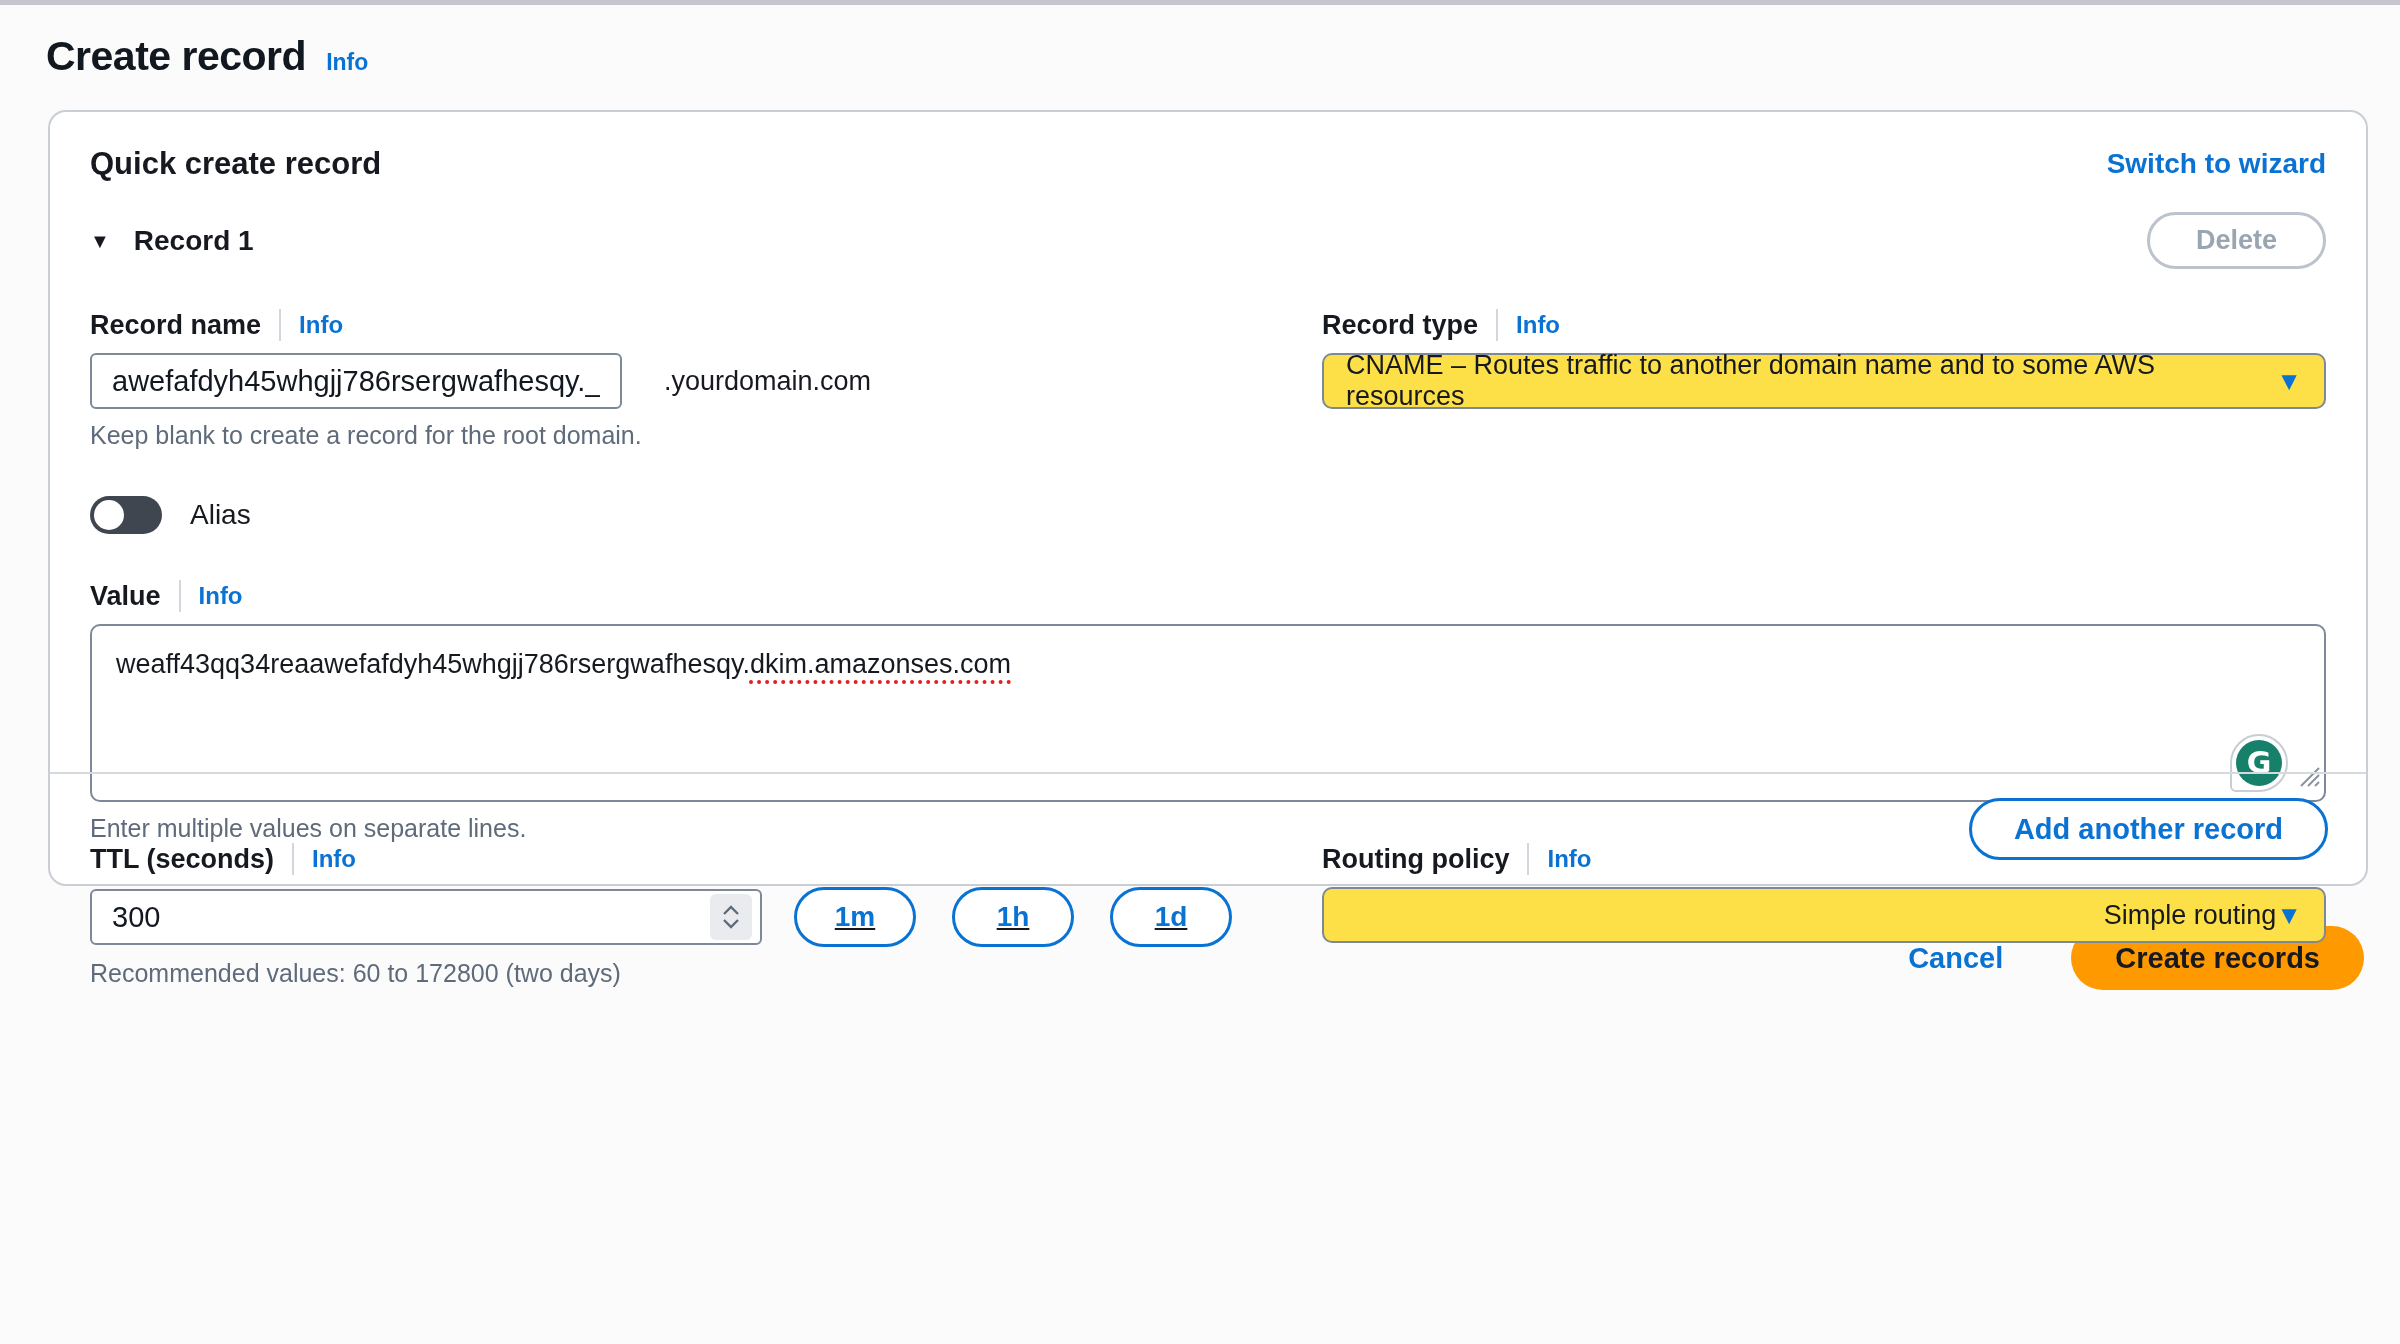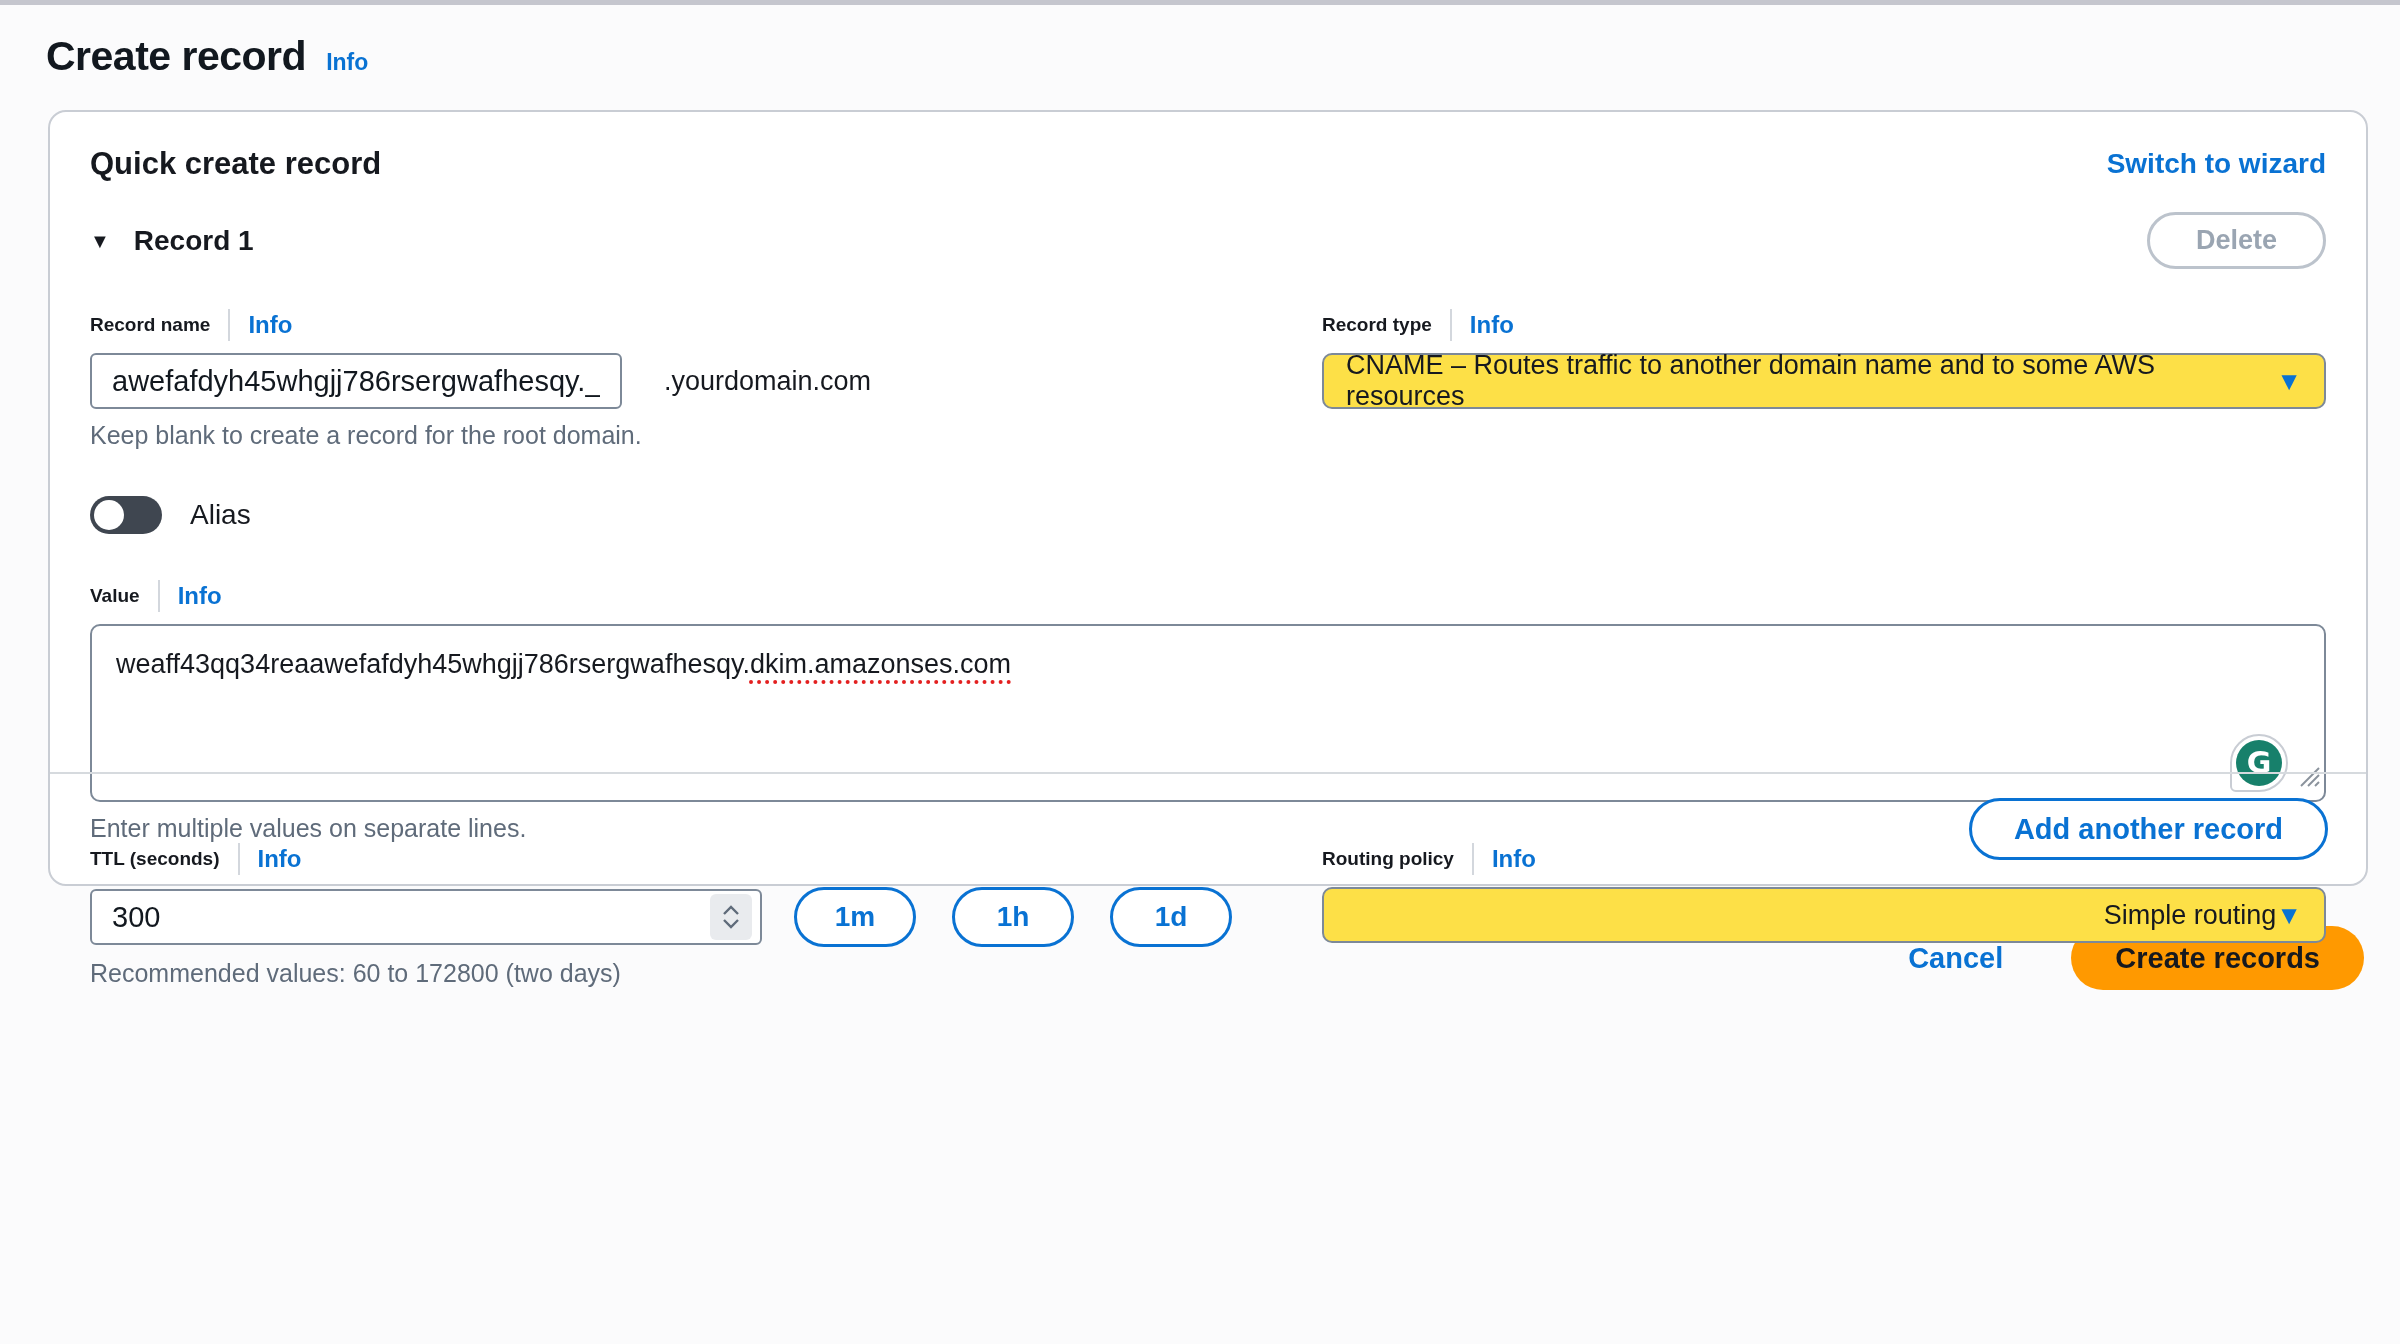--- a/index.html
+++ b/index.html
@@ -42,21 +42,21 @@
   .caret-down{font-size:20px;color:#16191f;line-height:1;}
   .record-title{font-size:28px;font-weight:700;}
   .btn{font-family:inherit;background:#fff;cursor:pointer;display:inline-flex;align-items:center;justify-content:center;}
   .btn-disabled{
     height:57px;padding:0 46px;border:3px solid #bcc3cc;border-radius:29px;
     color:#9aa5b2;font-size:27px;font-weight:700;cursor:not-allowed;
   }
   .form-grid{display:grid;grid-template-columns:1fr 1fr;column-gap:90px;margin-top:40px;}
   .full{grid-column:1 / -1;}
   .label-row{display:flex;align-items:center;gap:18px;}
-  .field-label{font-size:19px;font-weight:700;}
+  .field-label{font-size:27px;font-weight:700;}
   .vdivider{width:2px;height:32px;background:#d3d7dd;}
   .label-row .info-link{font-size:24px;}
   .text-input{
     font-family:inherit;font-size:29px;color:#12181f;
     height:56px;border:2px solid #7d8998;border-radius:6px;
     padding:0 20px;background:#fff;outline:none;
   }
   .input-row{display:flex;align-items:center;margin-top:12px;}
   .name-input{width:532px;}
   .suffix{margin-left:42px;font-size:27px;}
@@ -91,21 +91,21 @@
     position:absolute;right:36px;bottom:8px;width:58px;height:58px;background:#fff;
     border:2px solid #c9cdd4;border-radius:50% 50% 50% 10%;
     display:flex;align-items:center;justify-content:center;cursor:pointer;
   }
   .grammarly-inner{
     width:46px;height:46px;border-radius:50%;background:var(--c-green);
     color:#fff;font-weight:700;font-size:30px;display:flex;align-items:center;justify-content:center;
     font-family:"DejaVu Sans",sans-serif;
   }
   .resize-handle{position:absolute;right:3px;bottom:3px;cursor:nwse-resize;}
-  .ttl-row{display:flex;align-items:center;margin-top:12px;}
+  .ttl-row{display:flex;align-items:center;margin-top:12px;text-decoration:underline;}
   .ttl-input-wrap{position:relative;width:672px;}
   .ttl-input{width:100%;padding-right:70px;}
   .stepper{
     position:absolute;right:10px;top:50%;transform:translateY(-50%);
     width:42px;height:46px;background:#e9ebee;border-radius:6px;
     display:flex;flex-direction:column;align-items:center;justify-content:center;gap:2px;
     color:#5f6b7a;cursor:pointer;
   }
   .stepper svg{display:block;}
   .quick-buttons{display:flex;gap:36px;margin-left:32px;}

